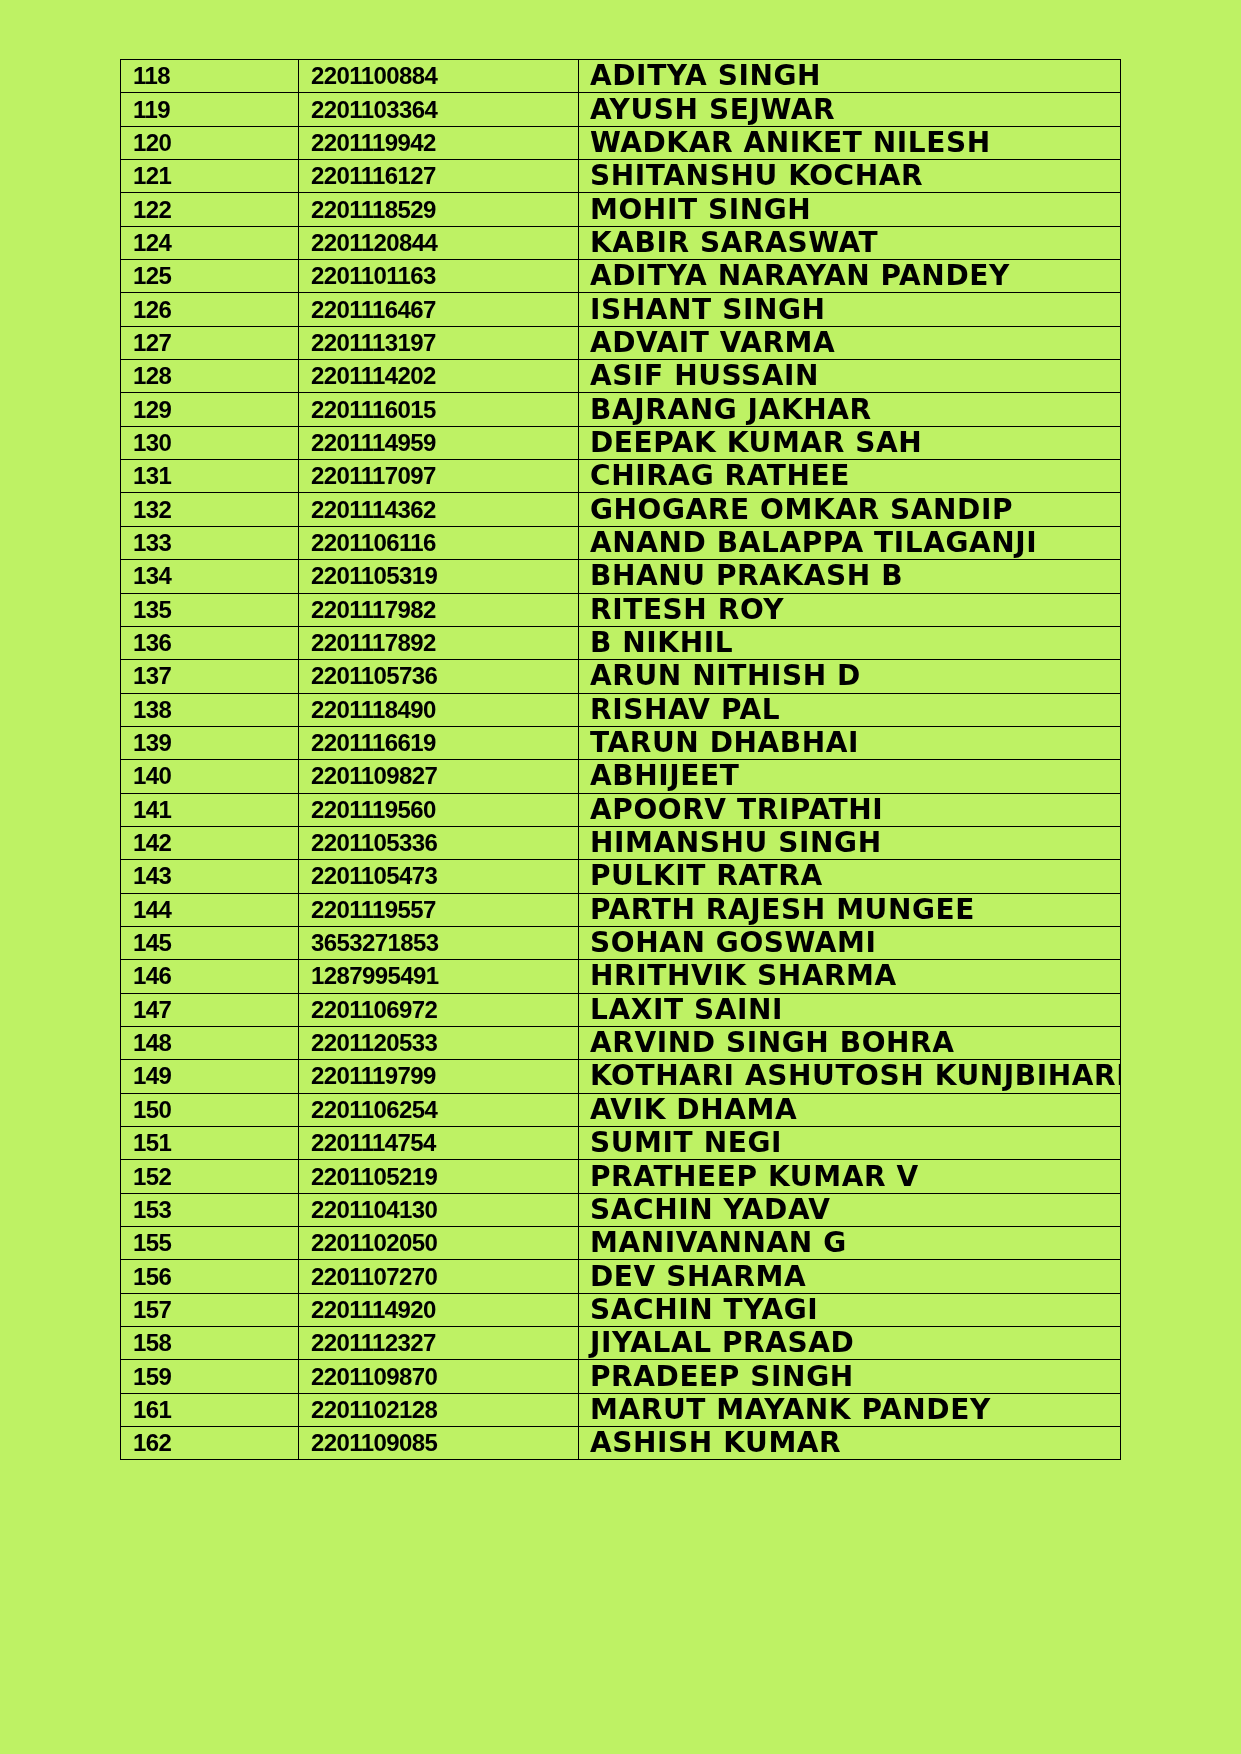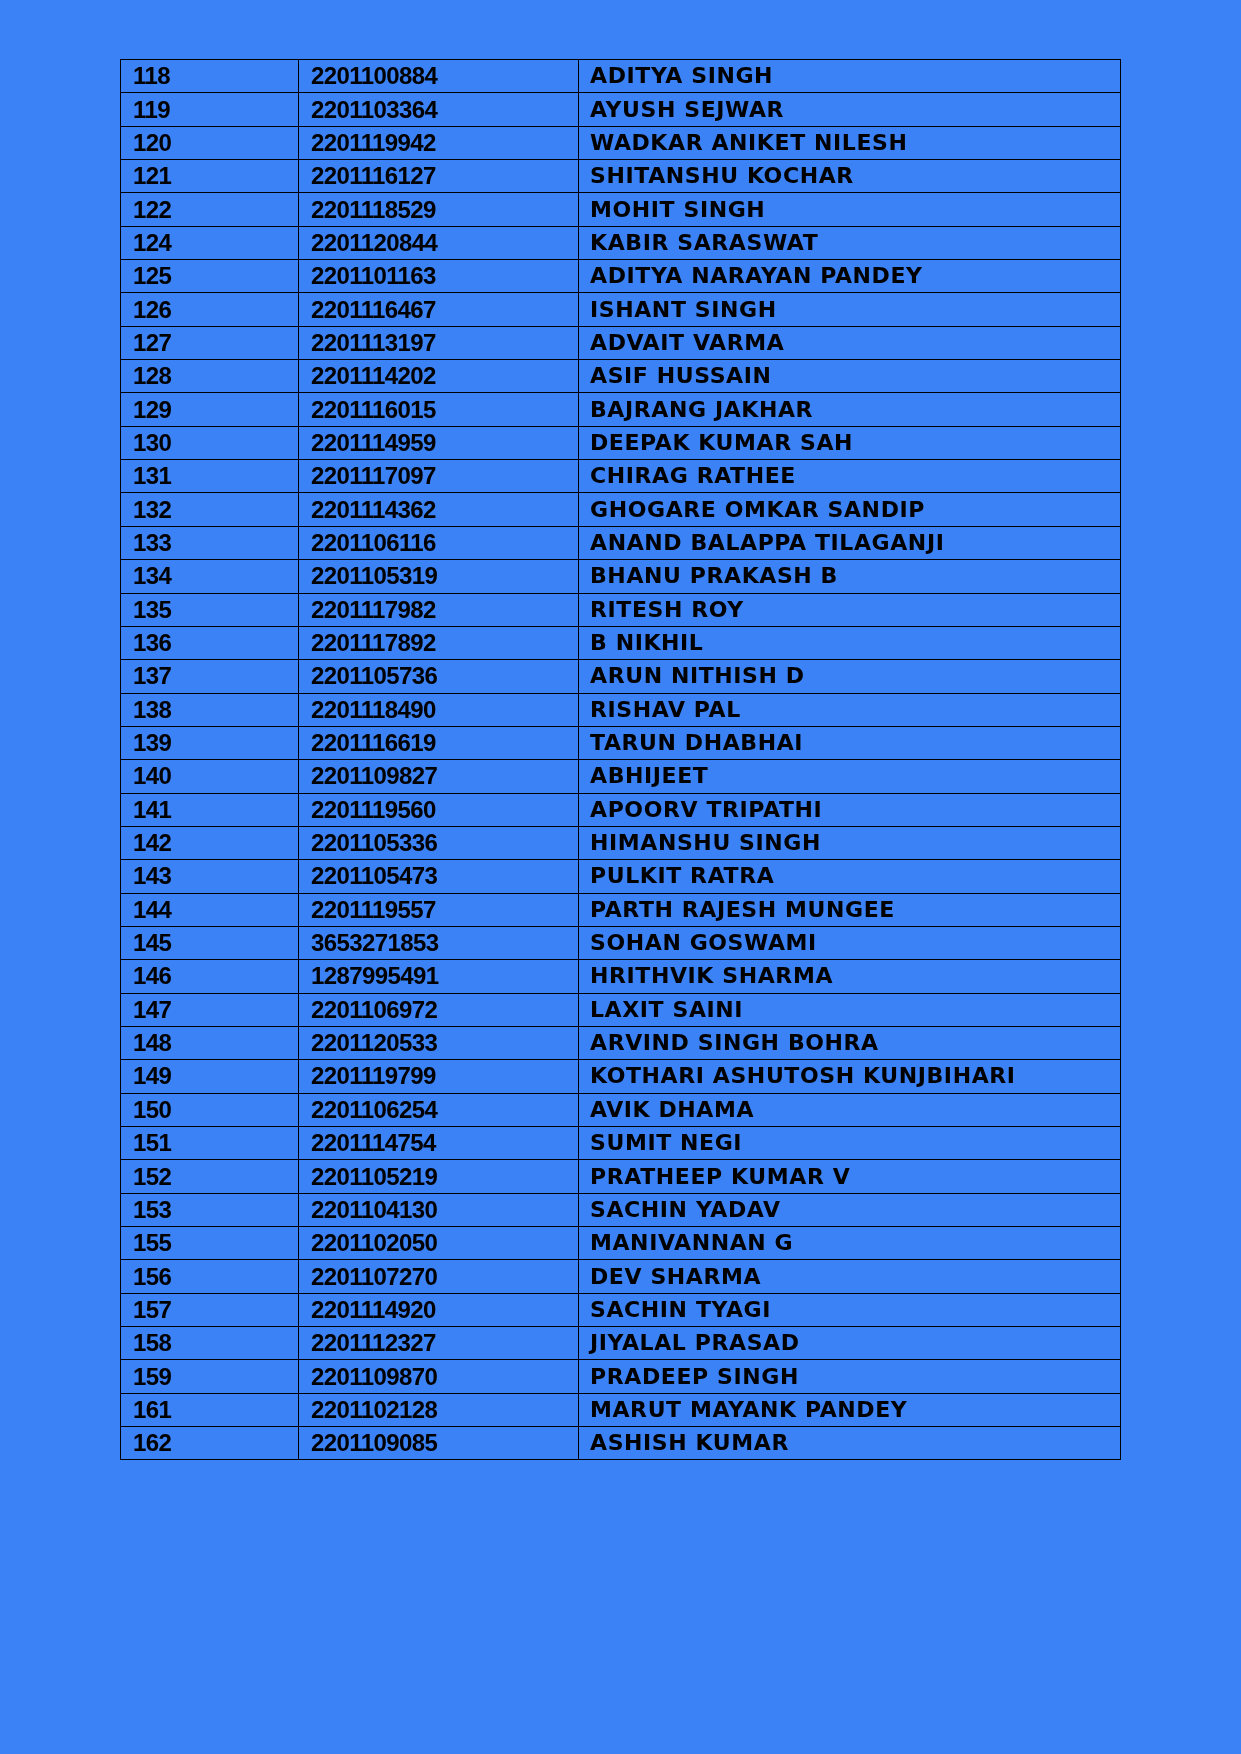--- a/index.html
+++ b/index.html
@@ -14,21 +14,21 @@
       overflow: hidden;
       font-family: "DejaVu Sans", "Liberation Sans", sans-serif;
       color: #000000;
     }
     .page {
       position: absolute;
       left: 0;
       top: 0;
       width: 1241px;
       height: 1754px;
-      background: #3b82f6;
+      background: #bef264;
     }
     table.roster {
       position: absolute;
       left: 120px;
       top: 59px;
       width: 1000px;
       border-collapse: collapse;
       table-layout: fixed;
     }
     table.roster col.c-sno { width: 178px; }
@@ -47,21 +47,21 @@
     }
     table.roster td.sno,
     table.roster td.roll {
       font-family: "Liberation Sans Narrow", "Liberation Sans", "DejaVu Sans", sans-serif;
       font-stretch: condensed;
       letter-spacing: -0.6px;
       font-size: 24px;
     }
     table.roster td.name {
       font-family: "DejaVu Sans", sans-serif;
-      font-size: 22px;
+      font-size: 28px;
       letter-spacing: 0.6px;
       padding-left: 11px;
     }
   </style>
 </head>
 <body>
 
 <div class="page">
   <table class="roster">
     <colgroup>

